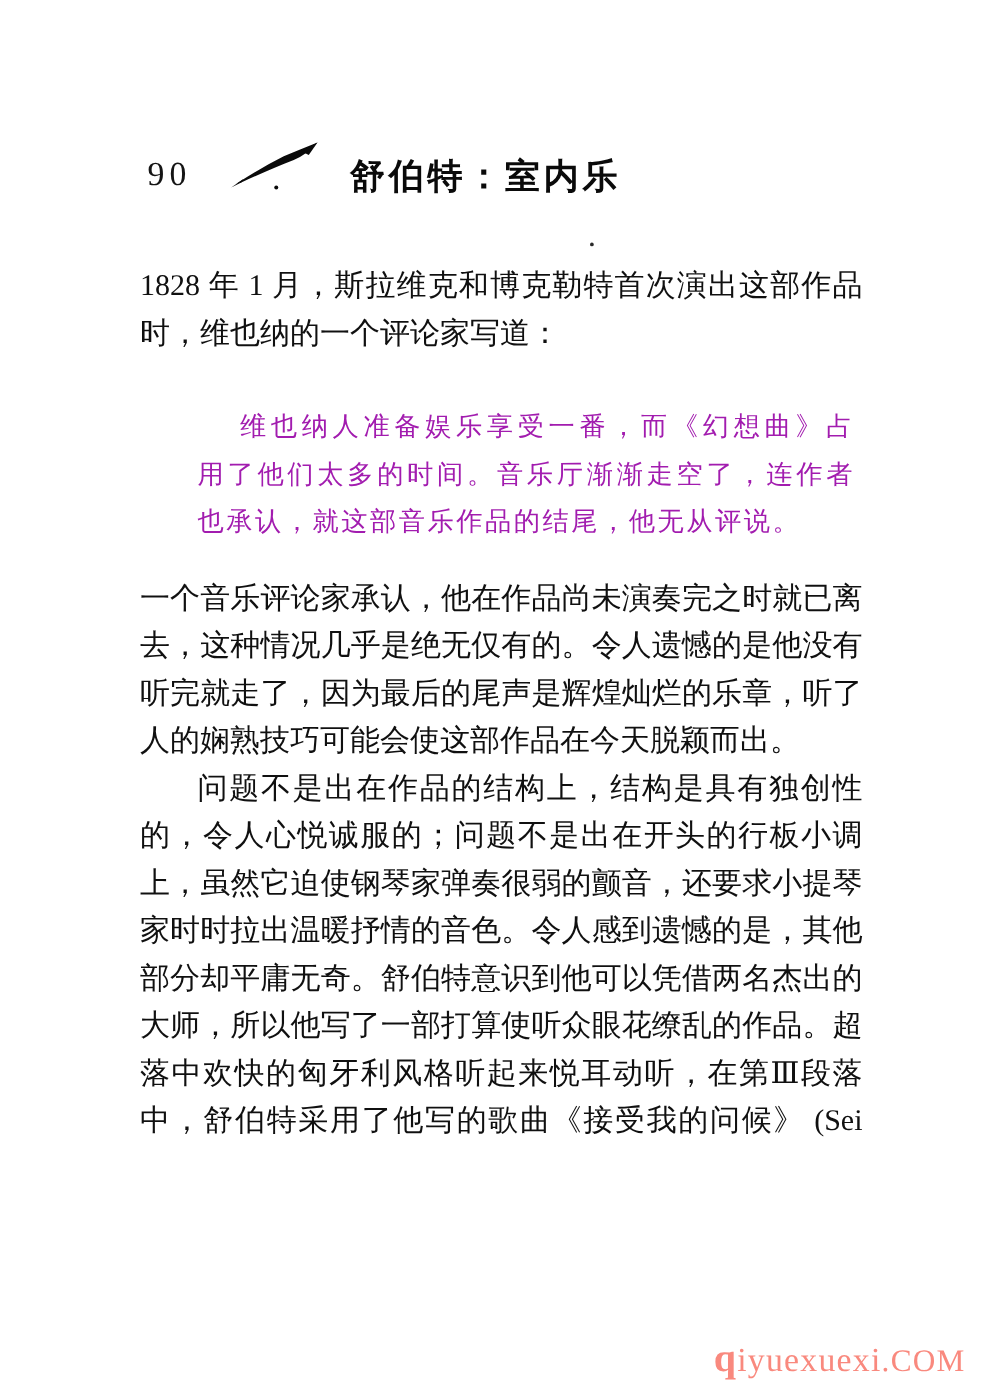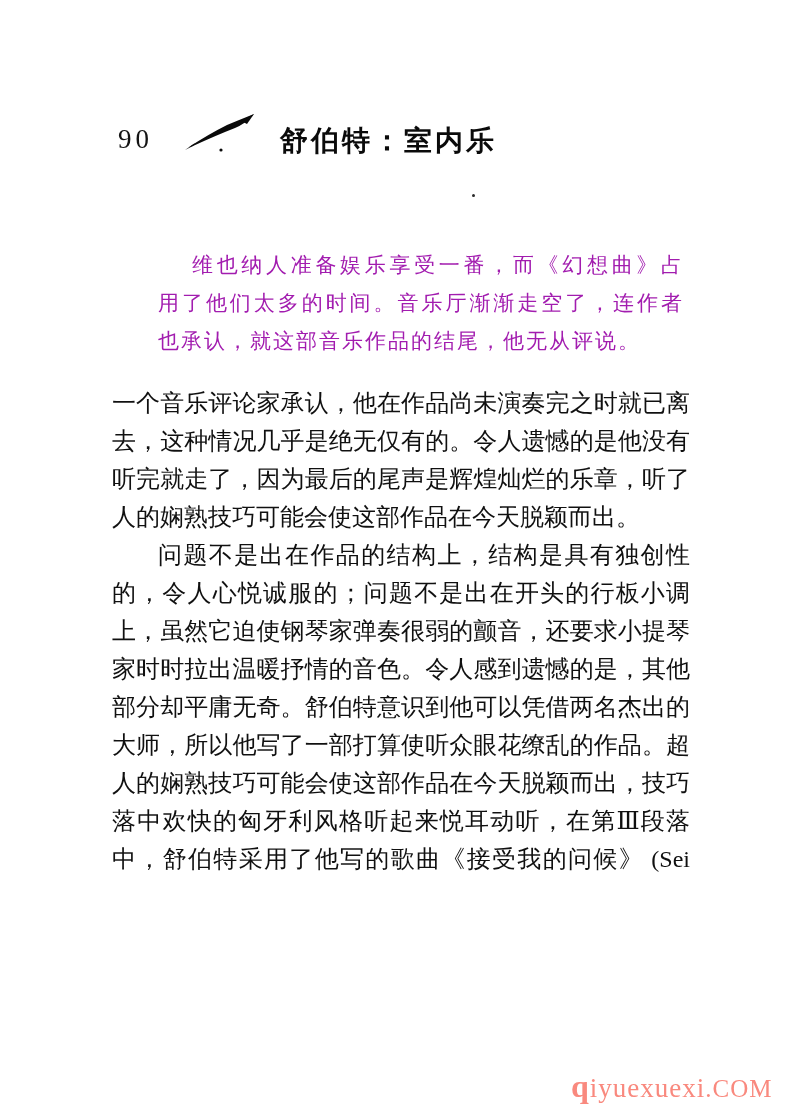--- a/index.html
+++ b/index.html
@@ -105,20 +105,24 @@
     <path d="M60,9 L73,2 L66,12 Z" fill="#0a0a0a"></path>
     <circle cx="40" cy="38" r="1.6" fill="#0a0a0a"></circle>
   </svg>
 
   <div class="book-title">舒伯特：室内乐</div>
 
   <div class="speck"></div>
 
   <div class="body-col">
 
+    <div>
+      <div class="line j">1828 年 1 月，斯拉维克和博克勒特首次演出这部作品</div>
+      <div class="line left">时，维也纳的一个评论家写道：</div>
+    </div>
 
     <div class="para-quote">
       <div class="line j qindent">维也纳人准备娱乐享受一番，而《幻想曲》占</div>
       <div class="line j">用了他们太多的时间。音乐厅渐渐走空了，连作者</div>
       <div class="line left">也承认，就这部音乐作品的结尾，他无从评说。</div>
     </div>
 
     <div>
       <div class="line j">一个音乐评论家承认，他在作品尚未演奏完之时就已离</div>
       <div class="line j">去，这种情况几乎是绝无仅有的。令人遗憾的是他没有</div>
@@ -126,21 +130,20 @@
       <div class="line left">人的娴熟技巧可能会使这部作品在今天脱颖而出。</div>
     </div>
 
     <div>
       <div class="line j indent2">问题不是出在作品的结构上，结构是具有独创性</div>
       <div class="line j">的，令人心悦诚服的；问题不是出在开头的行板小调</div>
       <div class="line j">上，虽然它迫使钢琴家弹奏很弱的颤音，还要求小提琴</div>
       <div class="line j">家时时拉出温暖抒情的音色。令人感到遗憾的是，其他</div>
       <div class="line j">部分却平庸无奇。舒伯特意识到他可以凭借两名杰出的</div>
       <div class="line j">大师，所以他写了一部打算使听众眼花缭乱的作品。超</div>
-      <div class="line j">人的娴熟技巧可能会使这部作品在今天脱颖而出，技巧</div>
       <div class="line j">落中欢快的匈牙利风格听起来悦耳动听，在第Ⅲ段落</div>
       <div class="line j">中，舒伯特采用了他写的歌曲《接受我的问候》 (Sei</div>
     </div>
 
   </div>
 
   <div class="watermark" style="color: rgb(249, 137, 126);">
     <span class="wm-q">q</span><span class="wm-mid">iyuexuexi</span><span class="wm-com">.COM</span>
   </div>
 

